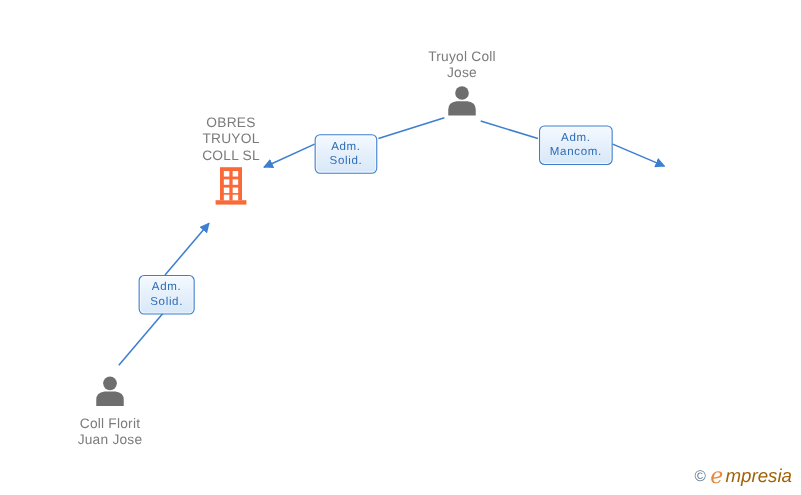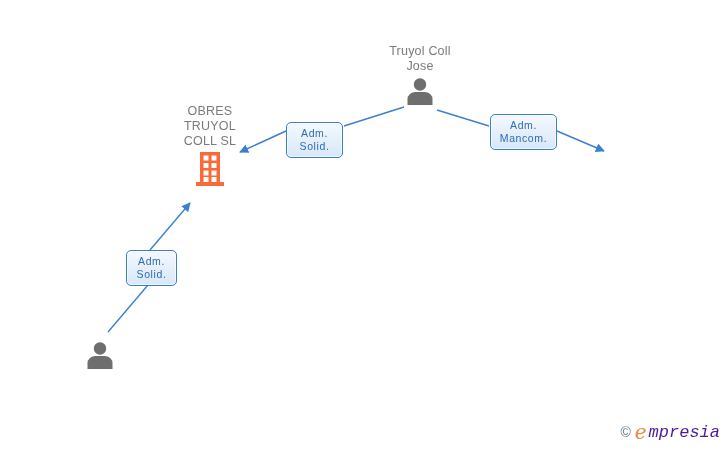--- a/index.html
+++ b/index.html
@@ -92,24 +92,24 @@
   }
   #watermark .wm-e {
     font-family: "DejaVu Serif", serif;
     font-style: italic;
     font-size: 20px;
     color: #e8883a;
     line-height: 1;
     margin-right: -2px;
   }
   #watermark .wm-rest {
-    font-family: Liberation Mono, monospace;
+    font-family: Liberation Sans, sans-serif;
     font-style: italic;
     font-size: 17px;
-    color: #4c1d95;
+    color: #a16207;
     line-height: 1;
   }
 </style>
 </head>
 <body>
 
 <div id="graph-canvas">
 
   <svg id="connector-layer" viewBox="0 0 728 450" width="728" height="450">
     <defs>
@@ -163,20 +163,22 @@
   </div>
 
 
   <div class="node" style="left:100px; top:338px;">
     <span class="node-icon">
       <svg width="30" height="30" viewBox="0 0 30 30">
         <circle cx="15" cy="8.5" r="6.2" fill="#6e6e6e"></circle>
         <path d="M 2.5,29 L 2.5,23.5 Q 2.5,17 10,16 L 20,16 Q 27.5,17 27.5,23.5 L 27.5,29 Z" fill="#6e6e6e"></path>
       </svg>
     </span>
+    <div class="node-label below">Coll Florit
+Juan Jose</div>
   </div>
 
   <div class="rel-box" style="left:286px; top:122px; width:57px;">Adm.
 Solid.</div>
 
   <div class="rel-box" style="left:490px; top:114px; width:67px;">Adm.
 Mancom.</div>
 
   <div class="rel-box" style="left:126px; top:250px; width:51px;">Adm.
 Solid.</div>

